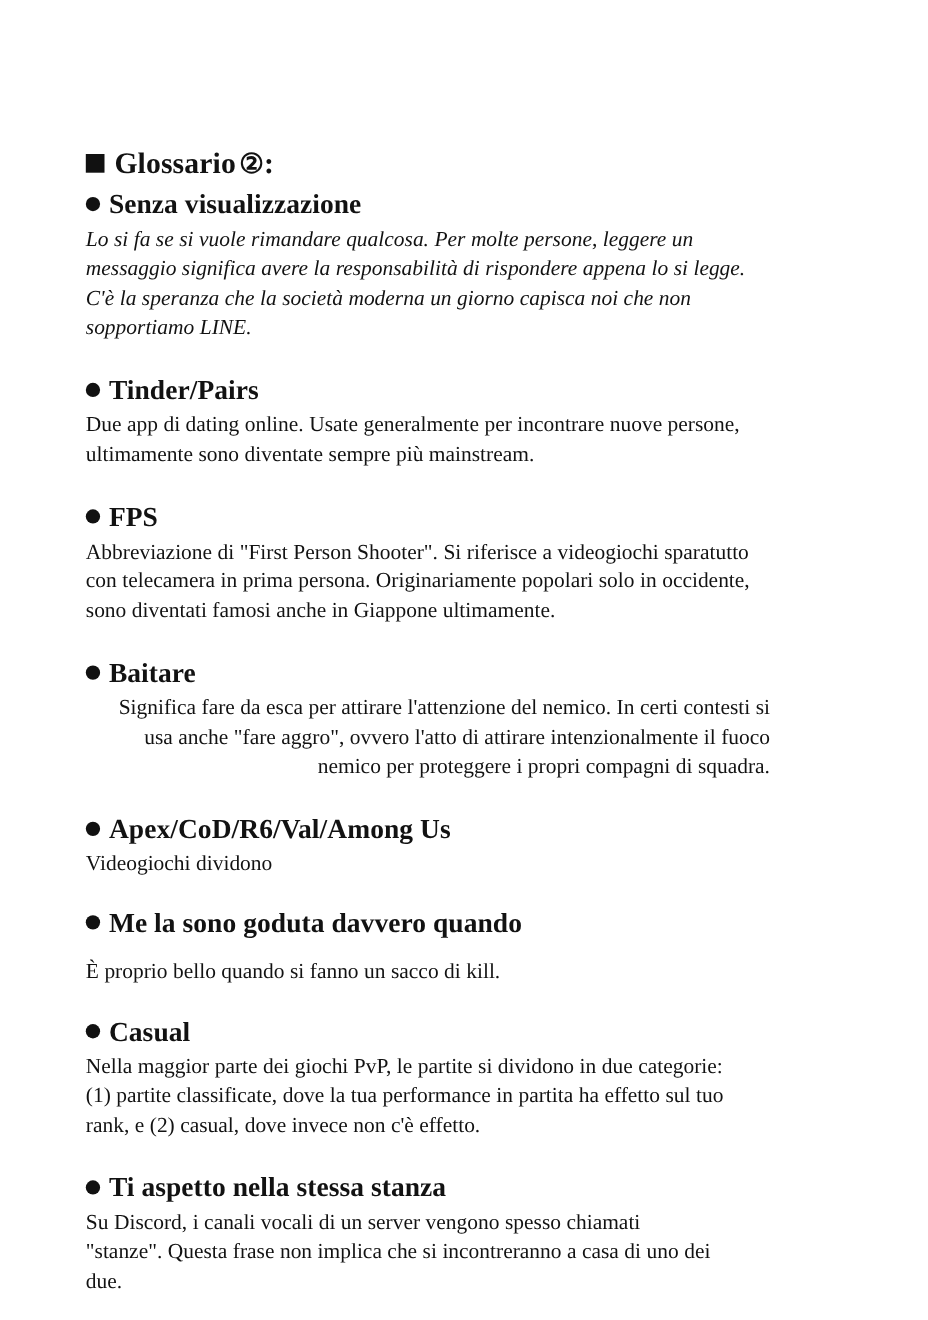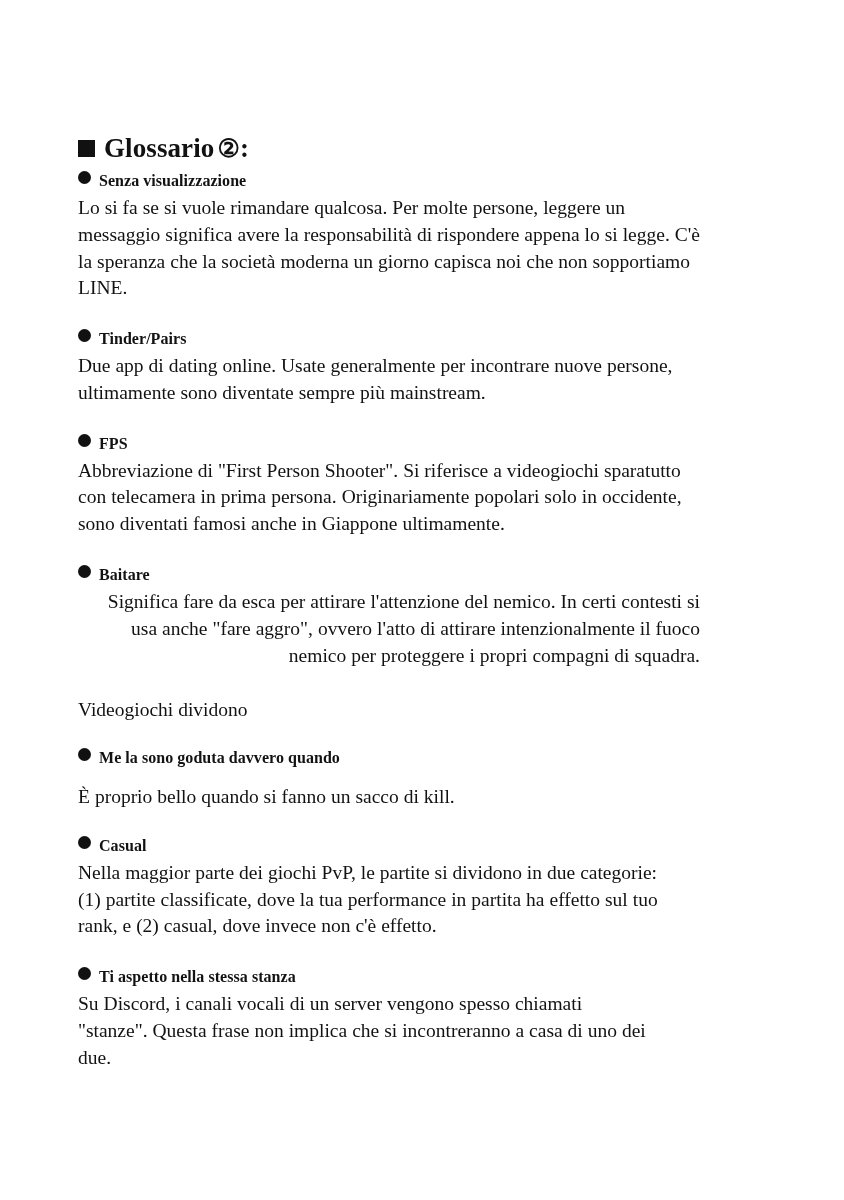--- a/index.html
+++ b/index.html
@@ -70,26 +70,26 @@
 
   
   .section {
     margin-bottom: 28px;
   }
   .section:last-child {
     margin-bottom: 0;
   }
 
   .heading {
-    font-size: 16px;
+    font-size: 25px;
     font-weight: bold;
     line-height: 1.18;
     margin: 0 0 4px 0;
     display: flex;
-    align-items: flex-start;
+    align-items: center;
     letter-spacing: 0.05px;
   }
   .bullet-dot {
     display: inline-block;
     width: 13px;
     height: 13px;
     border-radius: 50%;
     background: #111111;
     margin-right: 8px;
     position: relative;
@@ -104,21 +104,21 @@
     font-size: 19.5px;
     line-height: 1.375;
     margin: 0;
     text-align: left;
     letter-spacing: 0.0px;
     word-spacing: 0.1px;
     max-width: 632px;
   }
 
   
-  .section[data-idx="0"] .body-text { max-width: 630px; }
+  .section[data-idx="0"] .body-text { max-width: 630px; font-style: italic; }
   .section[data-idx="1"] .body-text { max-width: 612px; }
   .section[data-idx="2"] .body-text { max-width: 630px; }
   .section[data-idx="3"] .body-text { max-width: 622px; text-align: right; }
   .section[data-idx="4"] .body-text { max-width: 630px; }
   .section[data-idx="5"] .body-text { max-width: 630px; margin-top: 16px; }
   .section[data-idx="6"] .body-text { max-width: 600px; }
   .section[data-idx="7"] .body-text { max-width: 578px; }
 
   .section[data-idx="4"] { margin-bottom: 25px; }
   .section[data-idx="5"] { margin-bottom: 26px; }
@@ -164,20 +164,24 @@
 
       <div class="section" data-idx="3">
         <h2 class="heading">
           <span class="bullet-dot"></span>
           <span class="heading-text">Baitare</span>
         </h2>
         <p class="body-text">Significa fare da esca per attirare l'attenzione del nemico. In certi contesti si usa anche "fare aggro", ovvero l'atto di attirare intenzionalmente il fuoco nemico per proteggere i propri compagni di squadra.</p>
       </div>
 
       <div class="section" data-idx="4">
+        <h2 class="heading">
+          <span class="bullet-dot"></span>
+          <span class="heading-text">Apex/CoD/R6/Val/Among Us</span>
+        </h2>
         <p class="body-text">Videogiochi dividono</p>
       </div>
 
       <div class="section" data-idx="5">
         <h2 class="heading">
           <span class="bullet-dot"></span>
           <span class="heading-text">Me la sono goduta davvero quando</span>
         </h2>
         <p class="body-text">È proprio bello quando si fanno un sacco di kill.</p>
       </div>

